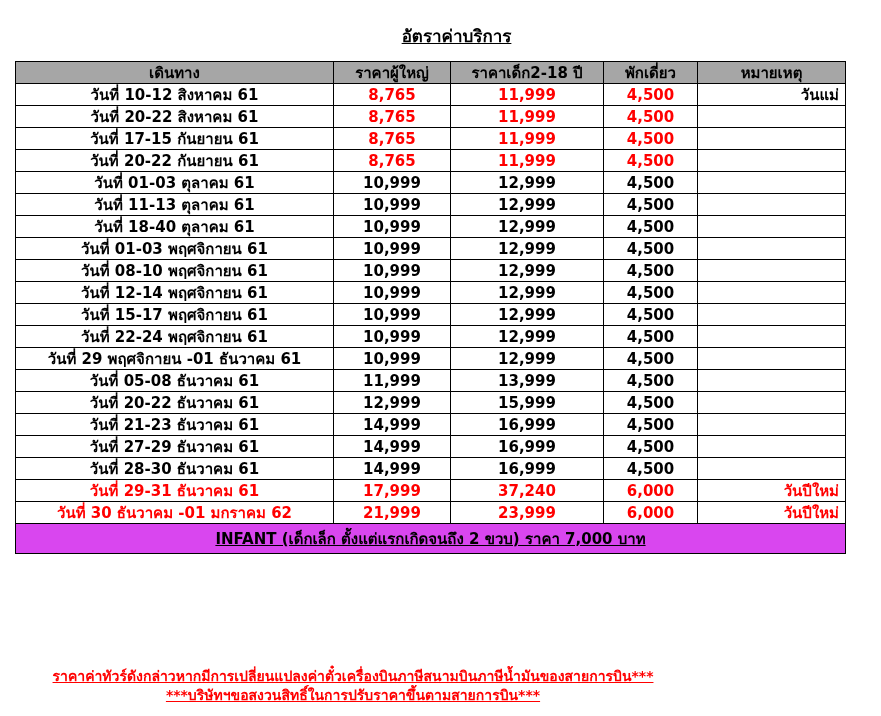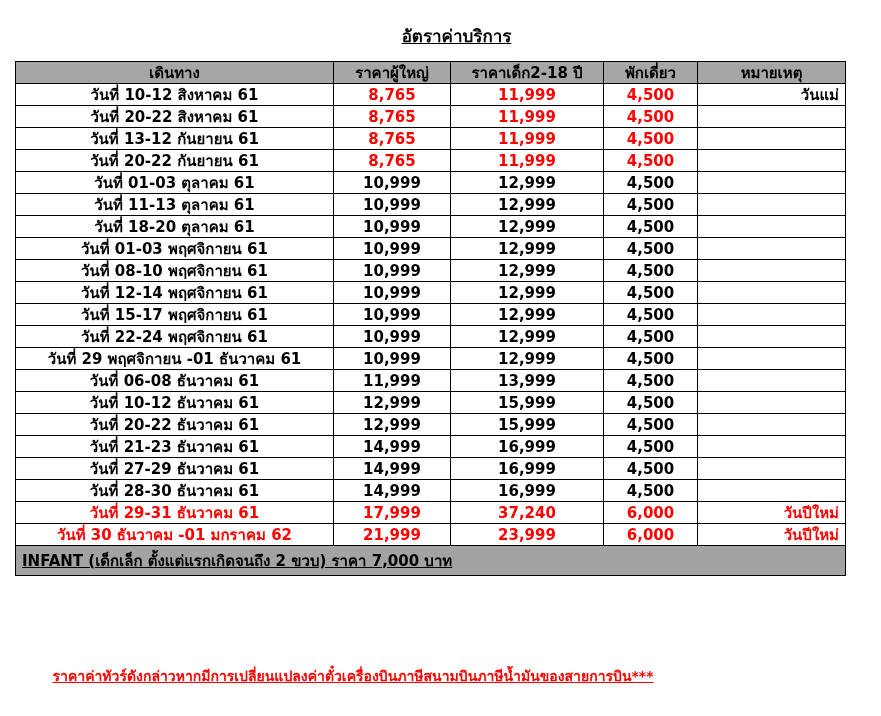--- a/index.html
+++ b/index.html
@@ -24,21 +24,21 @@
   }
   table.rates th {
     background: #a6a6a6; font-weight: bold; text-align: center; height: 21px;
   }
   td.route { text-align: center; padding-left: 8px; }
   td.num { text-align: center; }
   td.note { text-align: right; font-size: 14px; }
   tr.red td { color: #ff0000; }
   td.red { color: #ff0000; }
   tr.infant td {
-    background: #a3a3a3; height: 29px; 
+    background: #d946ef; height: 29px; text-align: center;
     text-decoration: underline; font-size: 15px;
   }
   .footer {
     position: absolute; top: 667px; left: 0; width: 706px;
     text-align: center; color: #ff0000; font-weight: bold;
     font-size: 14px; line-height: 19px;
   }
   .footer div { text-decoration: underline; }
 </style>
 </head>
@@ -72,21 +72,21 @@
         <td class="note">วันแม่</td>
       </tr>
       <tr>
         <td class="route">วันที่ 20-22 สิงหาคม 61</td>
         <td class="num red">8,765</td>
         <td class="num red">11,999</td>
         <td class="num red">4,500</td>
         <td class="note"></td>
       </tr>
       <tr>
-        <td class="route">วันที่ 13-12 กันยายน 61</td>
+        <td class="route">วันที่ 17-15 กันยายน 61</td>
         <td class="num red">8,765</td>
         <td class="num red">11,999</td>
         <td class="num red">4,500</td>
         <td class="note"></td>
       </tr>
       <tr>
         <td class="route">วันที่ 20-22 กันยายน 61</td>
         <td class="num red">8,765</td>
         <td class="num red">11,999</td>
         <td class="num red">4,500</td>
@@ -100,21 +100,21 @@
         <td class="note"></td>
       </tr>
       <tr>
         <td class="route">วันที่ 11-13 ตุลาคม 61</td>
         <td class="num">10,999</td>
         <td class="num">12,999</td>
         <td class="num">4,500</td>
         <td class="note"></td>
       </tr>
       <tr>
-        <td class="route">วันที่ 18-20 ตุลาคม 61</td>
+        <td class="route">วันที่ 18-40 ตุลาคม 61</td>
         <td class="num">10,999</td>
         <td class="num">12,999</td>
         <td class="num">4,500</td>
         <td class="note"></td>
       </tr>
       <tr>
         <td class="route">วันที่ 01-03 พฤศจิกายน 61</td>
         <td class="num">10,999</td>
         <td class="num">12,999</td>
         <td class="num">4,500</td>
@@ -149,30 +149,23 @@
         <td class="note"></td>
       </tr>
       <tr>
         <td class="route">วันที่ 29 พฤศจิกายน -01 ธันวาคม 61</td>
         <td class="num">10,999</td>
         <td class="num">12,999</td>
         <td class="num">4,500</td>
         <td class="note"></td>
       </tr>
       <tr>
-        <td class="route">วันที่ 06-08 ธันวาคม 61</td>
+        <td class="route">วันที่ 05-08 ธันวาคม 61</td>
         <td class="num">11,999</td>
         <td class="num">13,999</td>
-        <td class="num">4,500</td>
-        <td class="note"></td>
-      </tr>
-      <tr>
-        <td class="route">วันที่ 10-12 ธันวาคม 61</td>
-        <td class="num">12,999</td>
-        <td class="num">15,999</td>
         <td class="num">4,500</td>
         <td class="note"></td>
       </tr>
       <tr>
         <td class="route">วันที่ 20-22 ธันวาคม 61</td>
         <td class="num">12,999</td>
         <td class="num">15,999</td>
         <td class="num">4,500</td>
         <td class="note"></td>
       </tr>
@@ -214,13 +207,14 @@
     </tbody>
   <tfoot>
     <tr class="infant">
       <td colspan="5">INFANT (เด็กเล็ก ตั้งแต่แรกเกิดจนถึง 2 ขวบ) ราคา 7,000 บาท</td>
     </tr>
   </tfoot>
 </table>
 
 <div class="footer">
   <div> ราคาค่าทัวร์ดังกล่าวหากมีการเปลี่ยนแปลงค่าตั๋วเครื่องบินภาษีสนามบินภาษีน้ำมันของสายการบิน***</div>
+  <div>***บริษัทฯขอสงวนสิทธิ์ในการปรับราคาขึ้นตามสายการบิน***</div>
 </div>
 
 </body></html>

